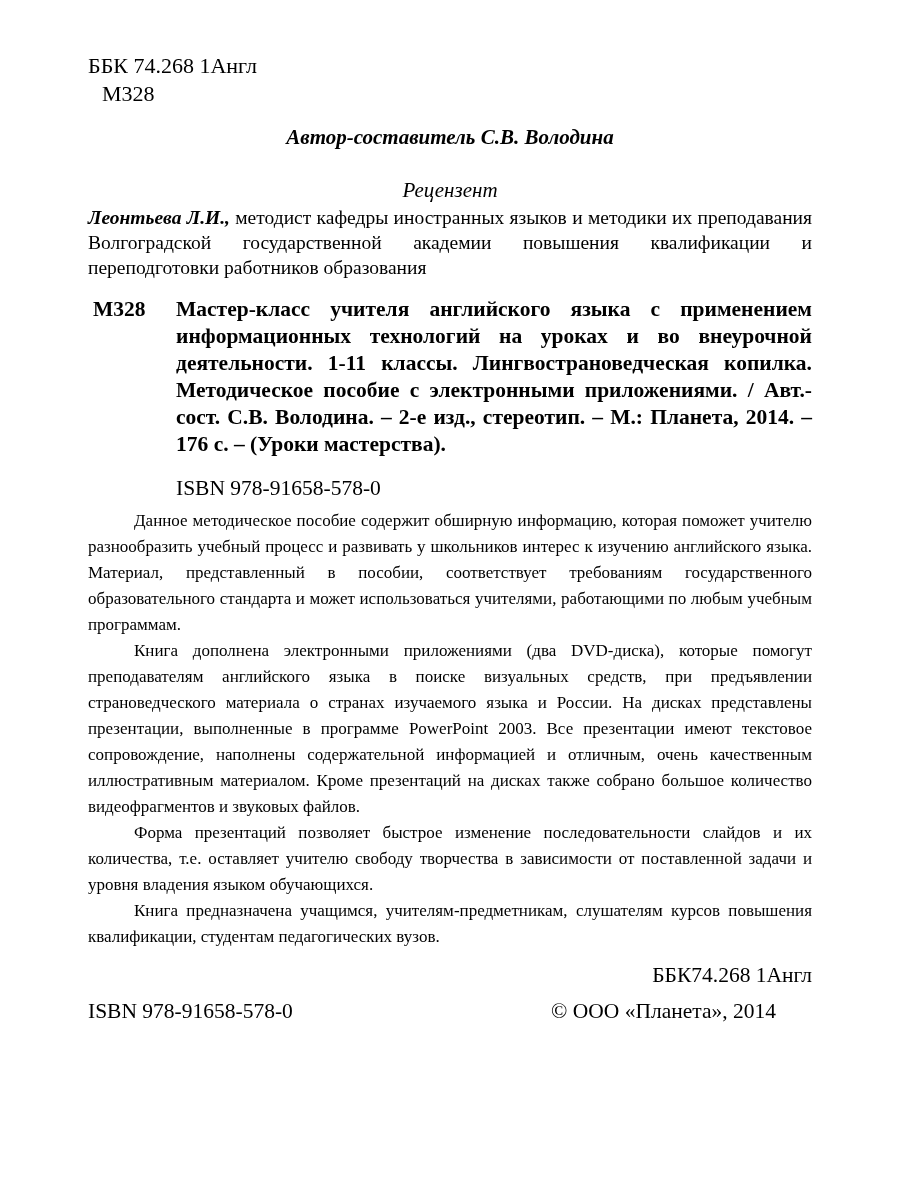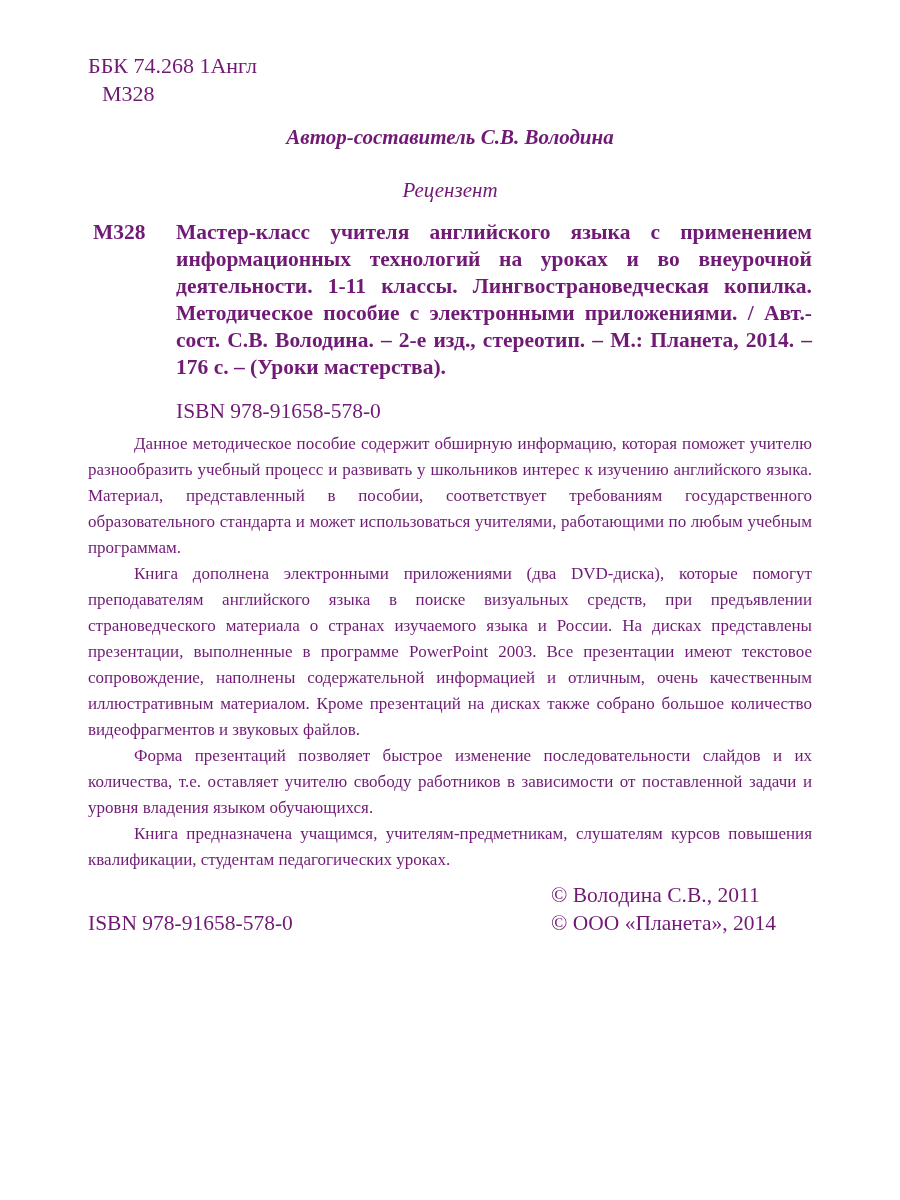--- a/index.html
+++ b/index.html
@@ -8,21 +8,21 @@
     background: #ffffff;
   }
   .page {
     position: relative;
     width: 900px;
     height: 1200px;
     box-sizing: border-box;
     background: #ffffff;
     padding: 52px 88px 6px 88px;
     font-family: "Liberation Serif", serif;
-    color: #701a75;
+    color: #000000;
     overflow: hidden;
   }
   .h-bbk {
     font-size: 22px;
     line-height: 28px;
   }
   .h-code {
     font-size: 22px;
     line-height: 28px;
     margin-left: 14px;
@@ -111,34 +111,35 @@
 
 <div class="page">
 
   <div class="h-bbk">ББК 74.268 1Англ</div>
   <div class="h-code">М328</div>
 
   <div class="compiler">Автор-составитель С.В. Володина</div>
 
   <div class="rev-heading">Рецензент</div>
 
+  <div class="reviewer"><span class="name">Леонтьева Л.И.,</span><span> методист кафедры иностранных языков и методики их преподавания Волгоградской государственной академии повышения квалификации и переподготовки работников образования</span></div>
 
   <div class="entry">
     <span class="entry-code">М328</span><span>Мастер-класс учителя английского языка с применением информационных технологий на уроках и во внеурочной деятельности. 1-11 классы. Лингвострановедческая копилка.</span><span class="rest"> Методическое пособие с электронными приложениями. / Авт.-сост. С.В. Володина. – 2-е изд., стереотип. – М.: Планета, 2014. – 176 с. – (Уроки мастерства).</span>
   </div>
 
   <div class="isbn-mid">ISBN 978-91658-578-0</div>
 
   <div class="para">Данное методическое пособие содержит обширную информацию, которая поможет учителю разнообразить учебный процесс и развивать у школьников интерес к изучению английского языка. Материал, представленный в пособии, соответствует требованиям государственного образовательного стандарта и может использоваться учителями, работающими по любым учебным программам.</div>
   <div class="para">Книга дополнена электронными приложениями (два DVD-диска), которые помогут преподавателям английского языка в поиске визуальных средств, при предъявлении страноведческого материала о странах изучаемого языка и России. На дисках представлены презентации, выполненные в программе PowerPoint 2003. Все презентации имеют текстовое сопровождение, наполнены содержательной информацией и отличным, очень качественным иллюстративным материалом. Кроме презентаций на дисках также собрано большое количество видеофрагментов и звуковых файлов.</div>
-  <div class="para">Форма презентаций позволяет быстрое изменение последовательности слайдов и их количества, т.е. оставляет учителю свободу работников в зависимости от поставленной задачи и уровня владения языком обучающихся.</div>
-  <div class="para">Книга предназначена учащимся, учителям-предметникам, слушателям курсов повышения квалификации, студентам педагогических уроках.</div>
+  <div class="para">Форма презентаций позволяет быстрое изменение последовательности слайдов и их количества, т.е. оставляет учителю свободу творчества в зависимости от поставленной задачи и уровня владения языком обучающихся.</div>
+  <div class="para">Книга предназначена учащимся, учителям-предметникам, слушателям курсов повышения квалификации, студентам педагогических вузов.</div>
 
+  <div class="bbk-bottom">ББК74.268 1Англ</div>
 
   <div class="bottom-row">
     <div class="isbn-bottom">ISBN 978-91658-578-0</div>
     <div class="copyright">
-      <div>© Володина С.В., 2011</div>
       <div>© ООО «Планета», 2014</div>
     </div>
   </div>
 
 </div>
 
 </body></html>

